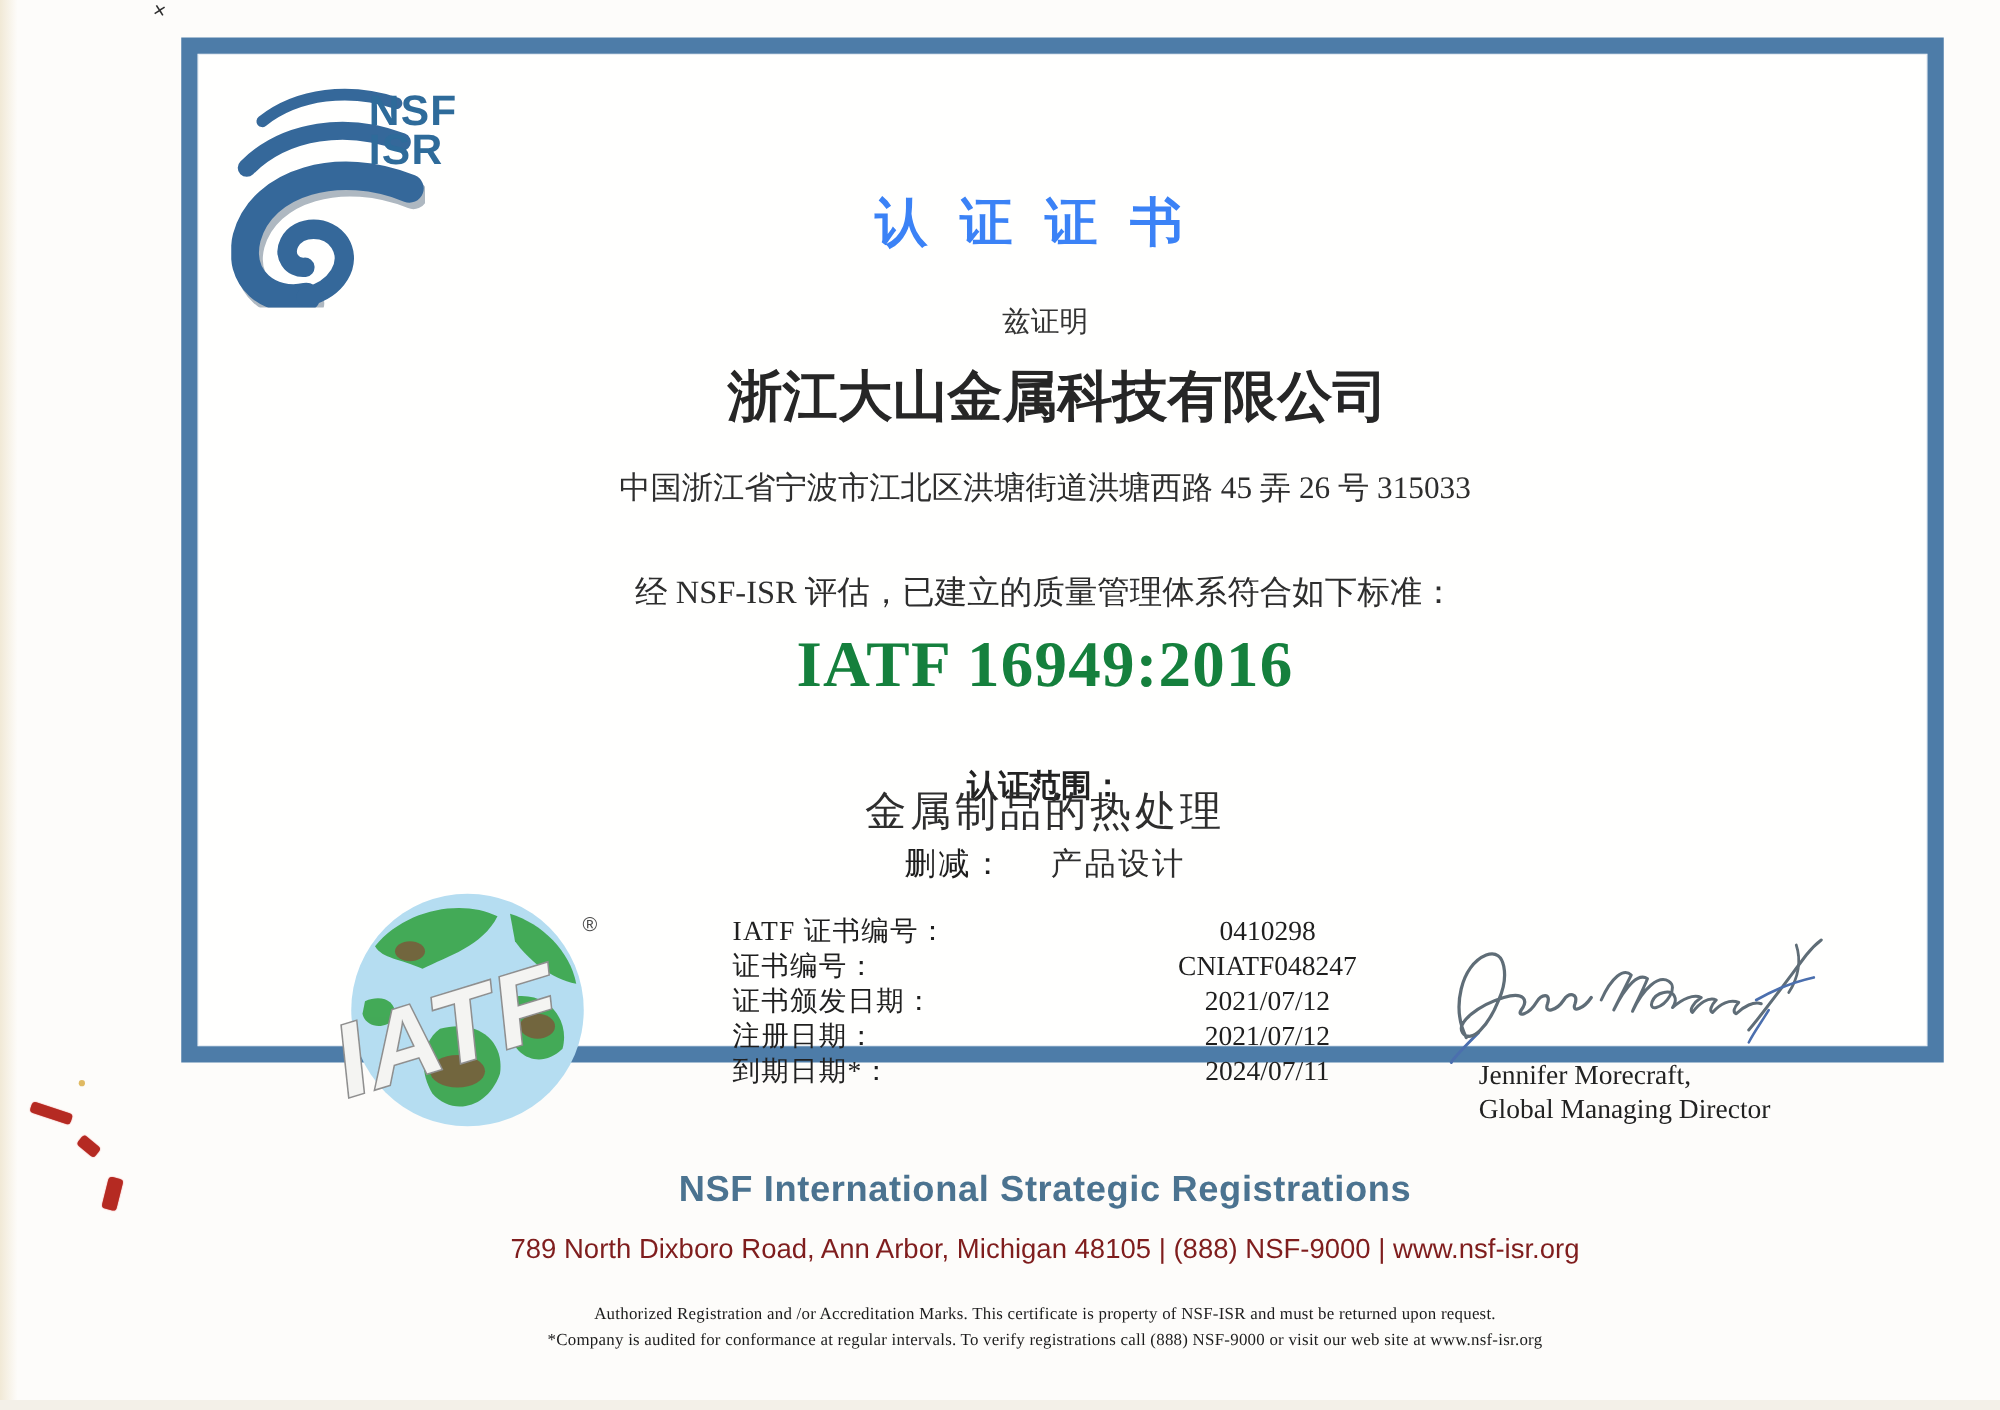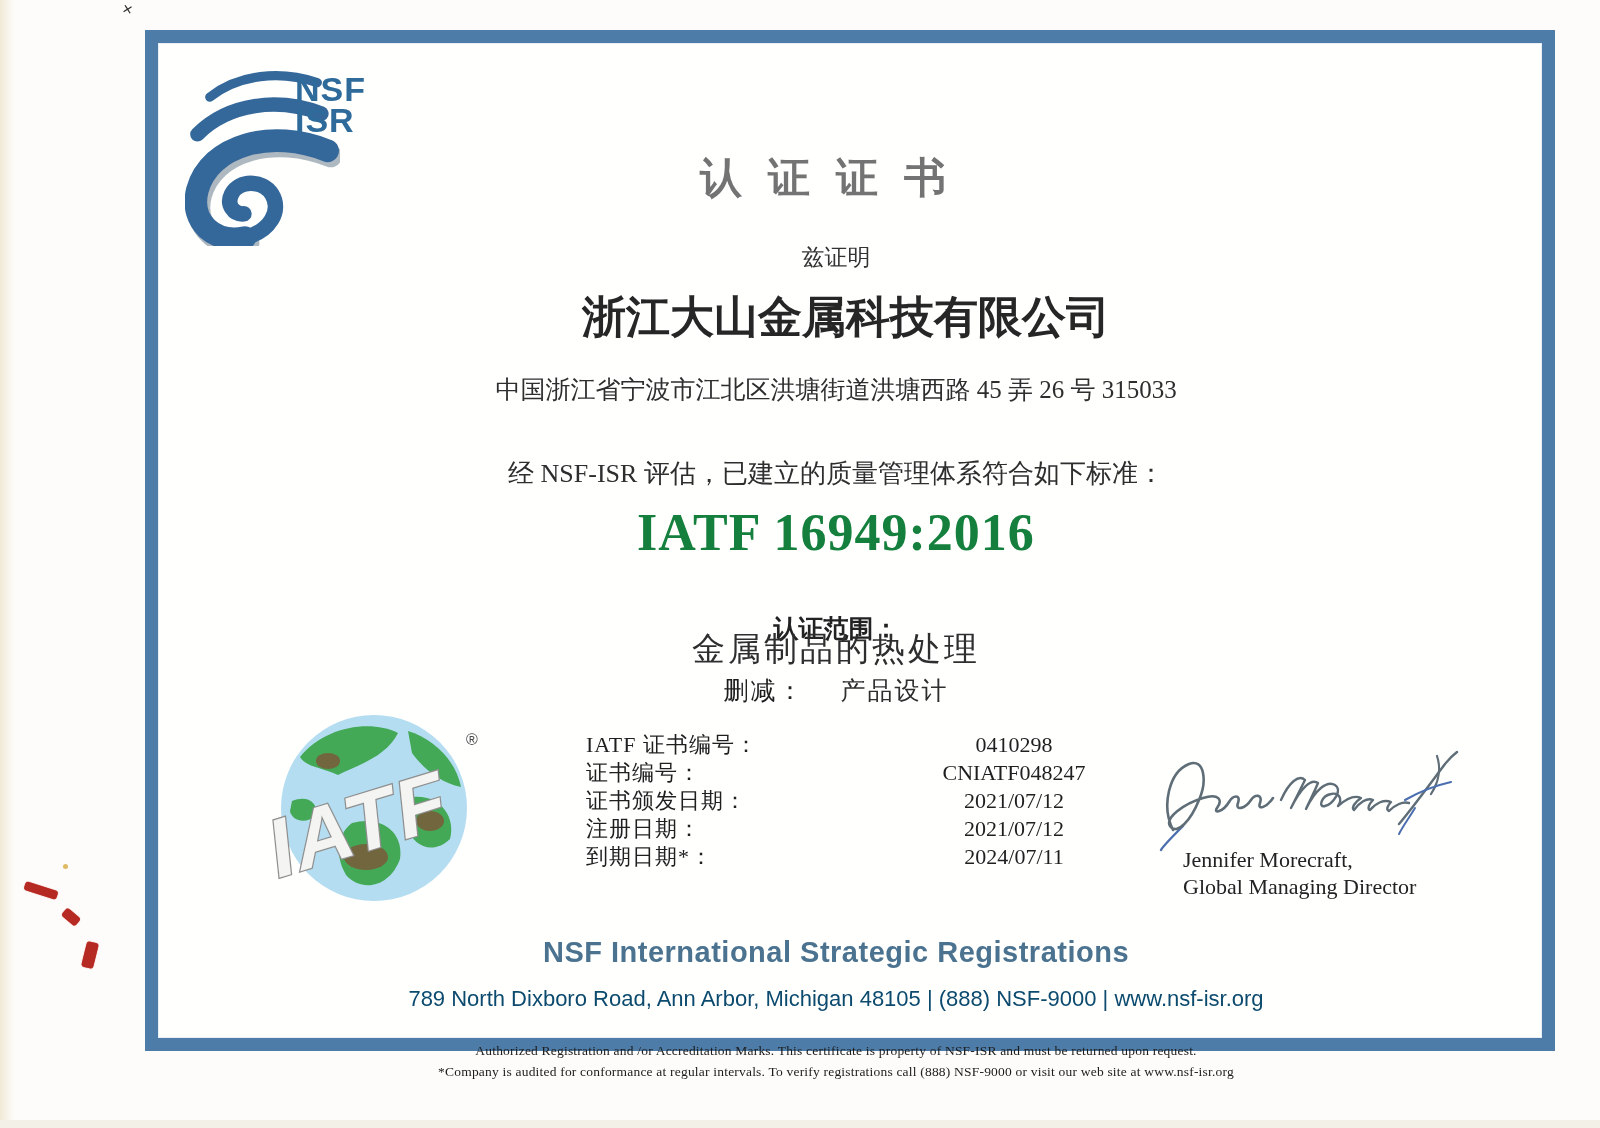--- a/index.html
+++ b/index.html
@@ -16,35 +16,35 @@
   .artifact-x{left:122px;top:2px;font-size:13px;color:#2e2e2e;transform:rotate(12deg);font-family:"DejaVu Sans",sans-serif;}
   .red-mark{background:#b52a22;border-radius:3px;box-shadow:0 0 1px #d55;}
   .rm1{left:84px;top:206px;width:34px;height:9px;transform:rotate(18deg);}
   .rm2{left:122px;top:232px;width:18px;height:10px;transform:rotate(40deg);}
   .rm3{left:144px;top:262px;width:12px;height:26px;transform:rotate(14deg);}
   .rm-wrap{left:-60px;top:680px;width:240px;height:320px;}
   .dot-y{left:63px;top:864px;width:5px;height:5px;border-radius:50%;background:#d8a93c;opacity:.8;}
 
   
   .frame{
-    left:145px;top:30px;width:1410px;height:1021px;box-sizing:border-box;
+    left:145px;top:30px;width:1410px;height:820px;box-sizing:border-box;
     border:13px solid #4d7ca8;background:#fffffe;
     box-shadow:inset 0 0 0 1px #e8eef4;
   }
   .center{left:0;right:28px;text-align:center;}
 
   
   .nsf-logo{left:27px;top:25px;width:260px;height:180px;}
   .nsf-logo-text{
     position:absolute;left:110px;top:6px;
     font-family:"Liberation Sans","DejaVu Sans",sans-serif;
     font-weight:bold;font-size:34px;line-height:0.92;color:#2e6b9a;letter-spacing:1px;
   }
 
-  .doc-title{font-size:42px;font-weight:600;letter-spacing:26px;color:#737373;top:107px;}
+  .doc-title{font-size:42px;font-weight:600;letter-spacing:26px;color:#3b82f6;top:107px;}
   .certify{font-size:23px;top:199px;color:#333;}
   .company{font-size:44px;font-weight:bold;top:245px;color:#262626;}
   .address{font-size:25px;top:330px;color:#2e2e2e;}
   .assessment{font-size:26px;top:413px;color:#2e2e2e;}
   .standard{font-size:52px;font-weight:bold;top:460px;color:#15803d;font-family:"Liberation Serif",serif;letter-spacing:1px;}
   .scope-label{font-size:25px;font-weight:bold;top:569px;color:#222;}
   .scope-value{font-size:33px;top:584px;color:#2e2e2e;letter-spacing:3px;}
   .deletion{font-size:25px;top:631px;color:#2e2e2e;letter-spacing:2px;}
   .deletion b{font-weight:normal;color:#1d1d1d;}
   .deletion .dv{margin-left:36px;}
@@ -61,21 +61,21 @@
   
   .sig{left:995px;top:695px;width:320px;height:120px;}
   .signer{left:1025px;top:803px;font-size:22px;line-height:27px;color:#222;}
 
   .footer-org{
     top:893px;font-family:"Liberation Sans","DejaVu Sans",sans-serif;
     font-weight:bold;font-size:29px;color:#4b7390;letter-spacing:0.5px;
   }
   .footer-addr{
     top:943px;font-family:"Liberation Sans","DejaVu Sans",sans-serif;
-    font-size:22px;color:#0c4a6e;
+    font-size:22px;color:#7f1d1d;
   }
   .fine{font-size:13.5px;color:#1c1c1c;letter-spacing:0.2px;}
   .fine1{top:1000px;}
   .fine2{top:1021px;}
 </style>
 </head>
 <body>
 
 <div class="abs edge-left"></div>
 <div class="abs edge-bottom"></div>

